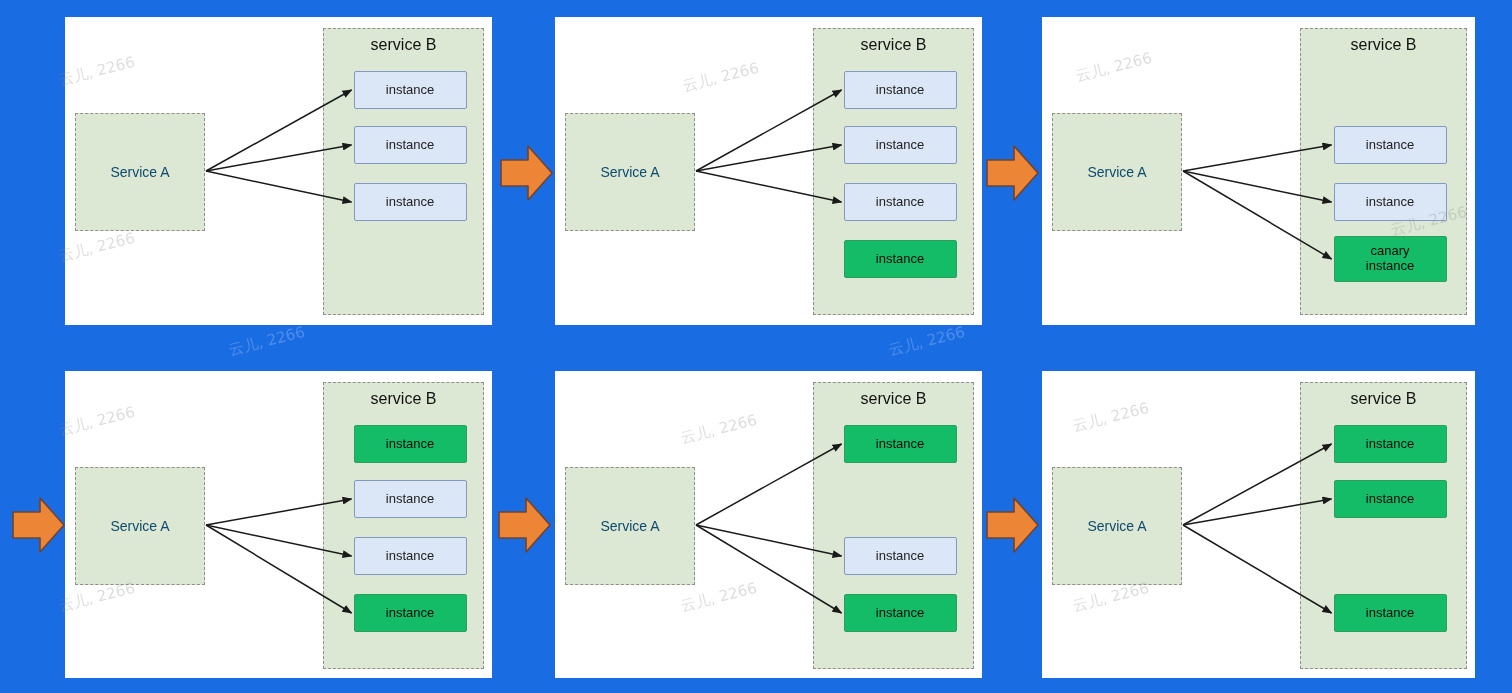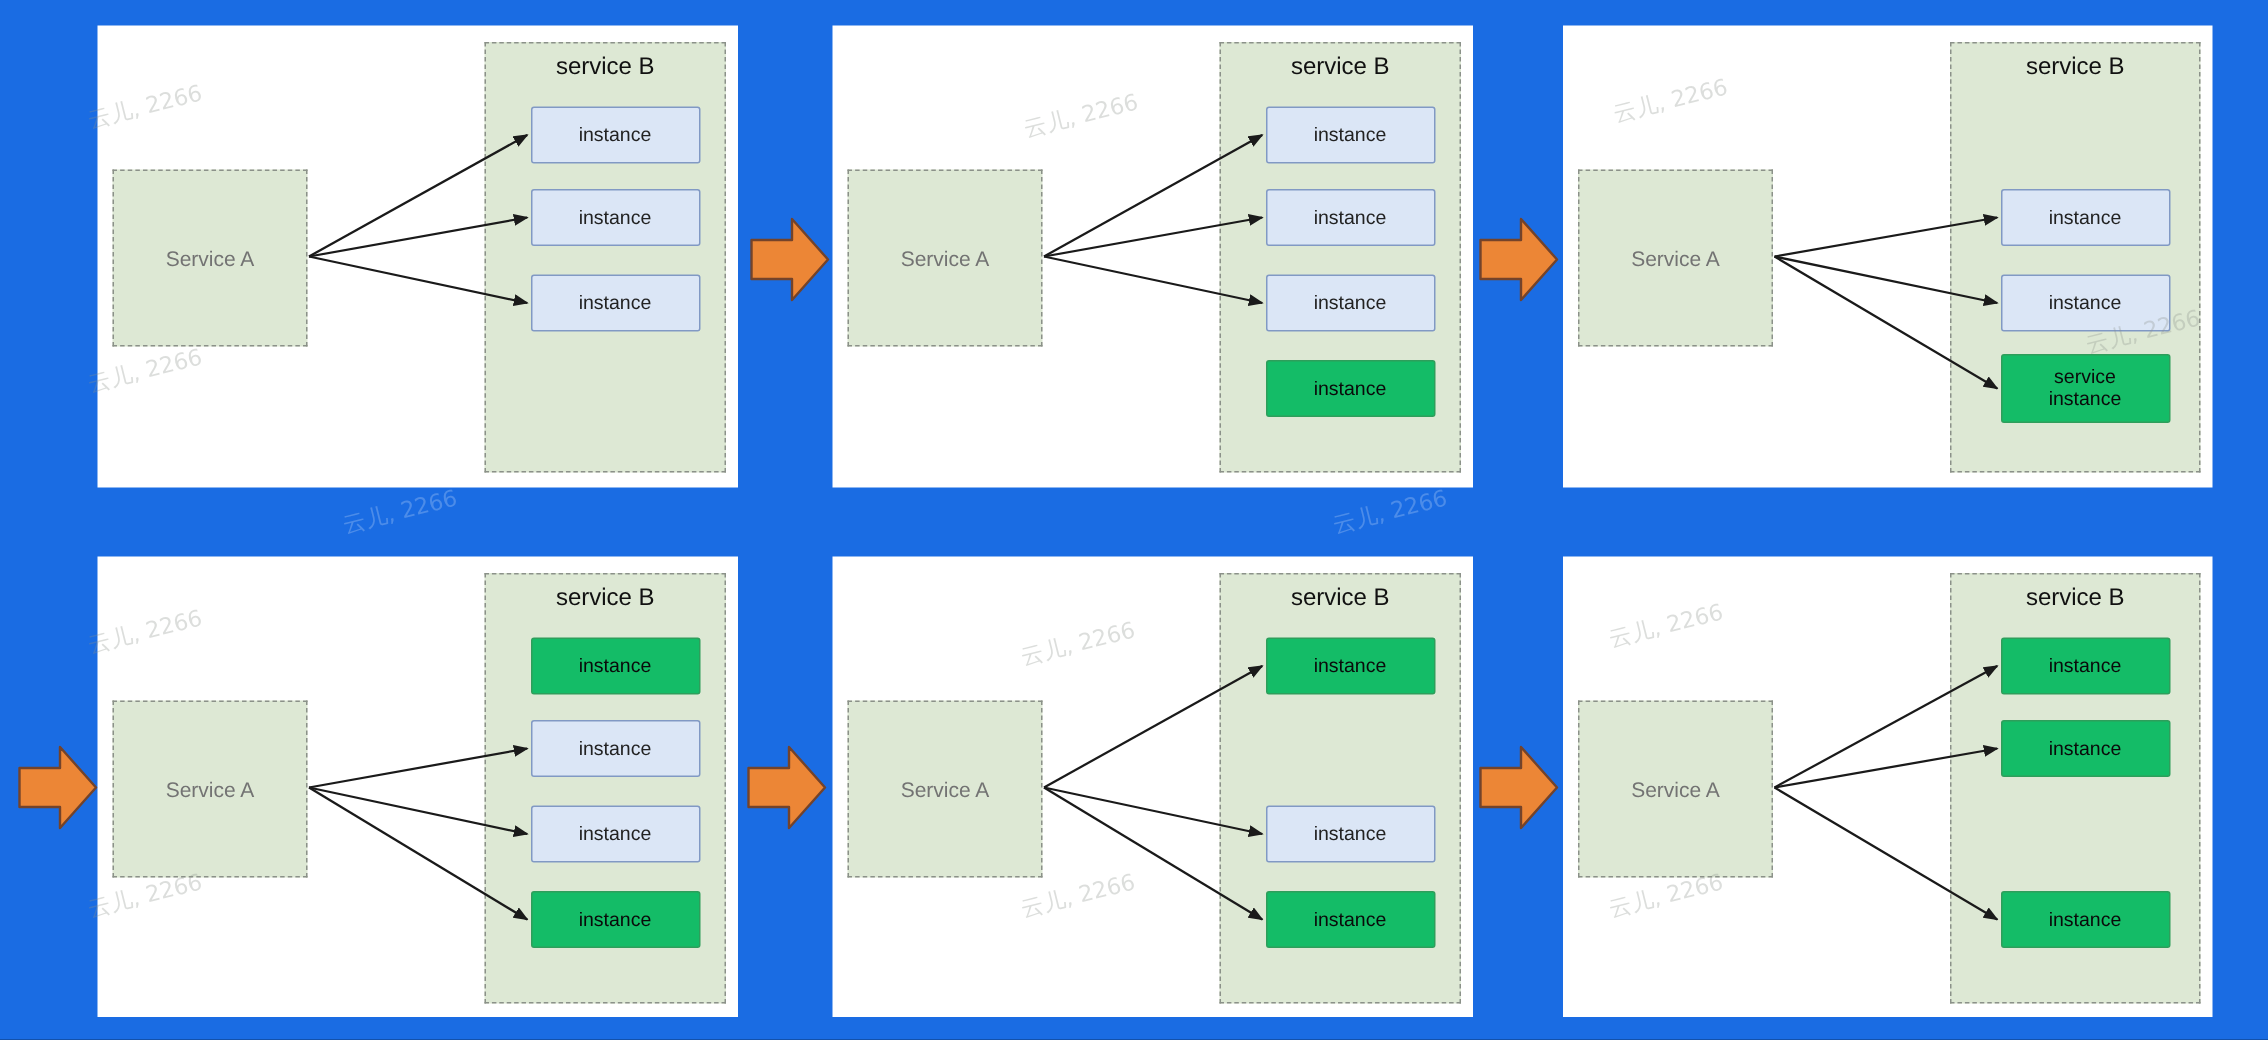--- a/index.html
+++ b/index.html
@@ -10,21 +10,21 @@
     --orange:#EC8636; --orange-border:#74432A;
   }
   html,body{margin:0;padding:0;}
   body{font-family:"Liberation Sans", sans-serif; background:#000;}
   #canvas{position:relative;width:1512px;height:693px;background:var(--bg);overflow:hidden;}
   .panel{position:absolute;background:var(--panel-bg);}
   .sa-box{
     position:absolute;left:10px;top:96px;width:130px;height:118px;
     background:var(--group-fill);border:1.5px dashed var(--group-border);
     display:flex;align-items:center;justify-content:center;
-    font-size:14px;color:#737373;box-sizing:border-box;
+    font-size:14px;color:#0c4a6e;box-sizing:border-box;
   }
   .group{
     position:absolute;top:11px;height:287px;
     background:var(--group-fill);border:1.5px dashed var(--group-border);
     box-sizing:border-box;
   }
   .group-title{
     margin-top:7px;text-align:center;font-size:16px;font-weight:500;color:#111;
   }
   .inst{
@@ -143,21 +143,21 @@
       <div class="group" style="left: 258px; width: 167px;">
         <div class="group-title">service B</div>
       </div>
       <div class="inst blue" style="left: 291.5px; top: 109px; height: 38px;">
         <span>instance</span>
       </div>
       <div class="inst blue" style="left: 291.5px; top: 166px; height: 38px;">
         <span>instance</span>
       </div>
       <div class="inst green" style="left: 291.5px; top: 219px; height: 46px;">
-        <div>service</div>
+        <div>canary</div>
         <div>instance</div>
       </div>
       <svg class="links" width="433" height="308">
         <defs>
           <marker id="ah2" markerWidth="10" markerHeight="8" refX="9" refY="4" orient="auto" markerUnits="userSpaceOnUse">
             <path d="M0,0 L10,4 L0,8 Z" fill="#1A1A1A"></path>
           </marker>
         </defs>
         <line x1="141" y1="154" x2="289.5" y2="128" stroke="#1A1A1A" stroke-width="1.5" marker-end="url(#ah2)"></line>
         <line x1="141" y1="154" x2="289.5" y2="185" stroke="#1A1A1A" stroke-width="1.5" marker-end="url(#ah2)"></line>

